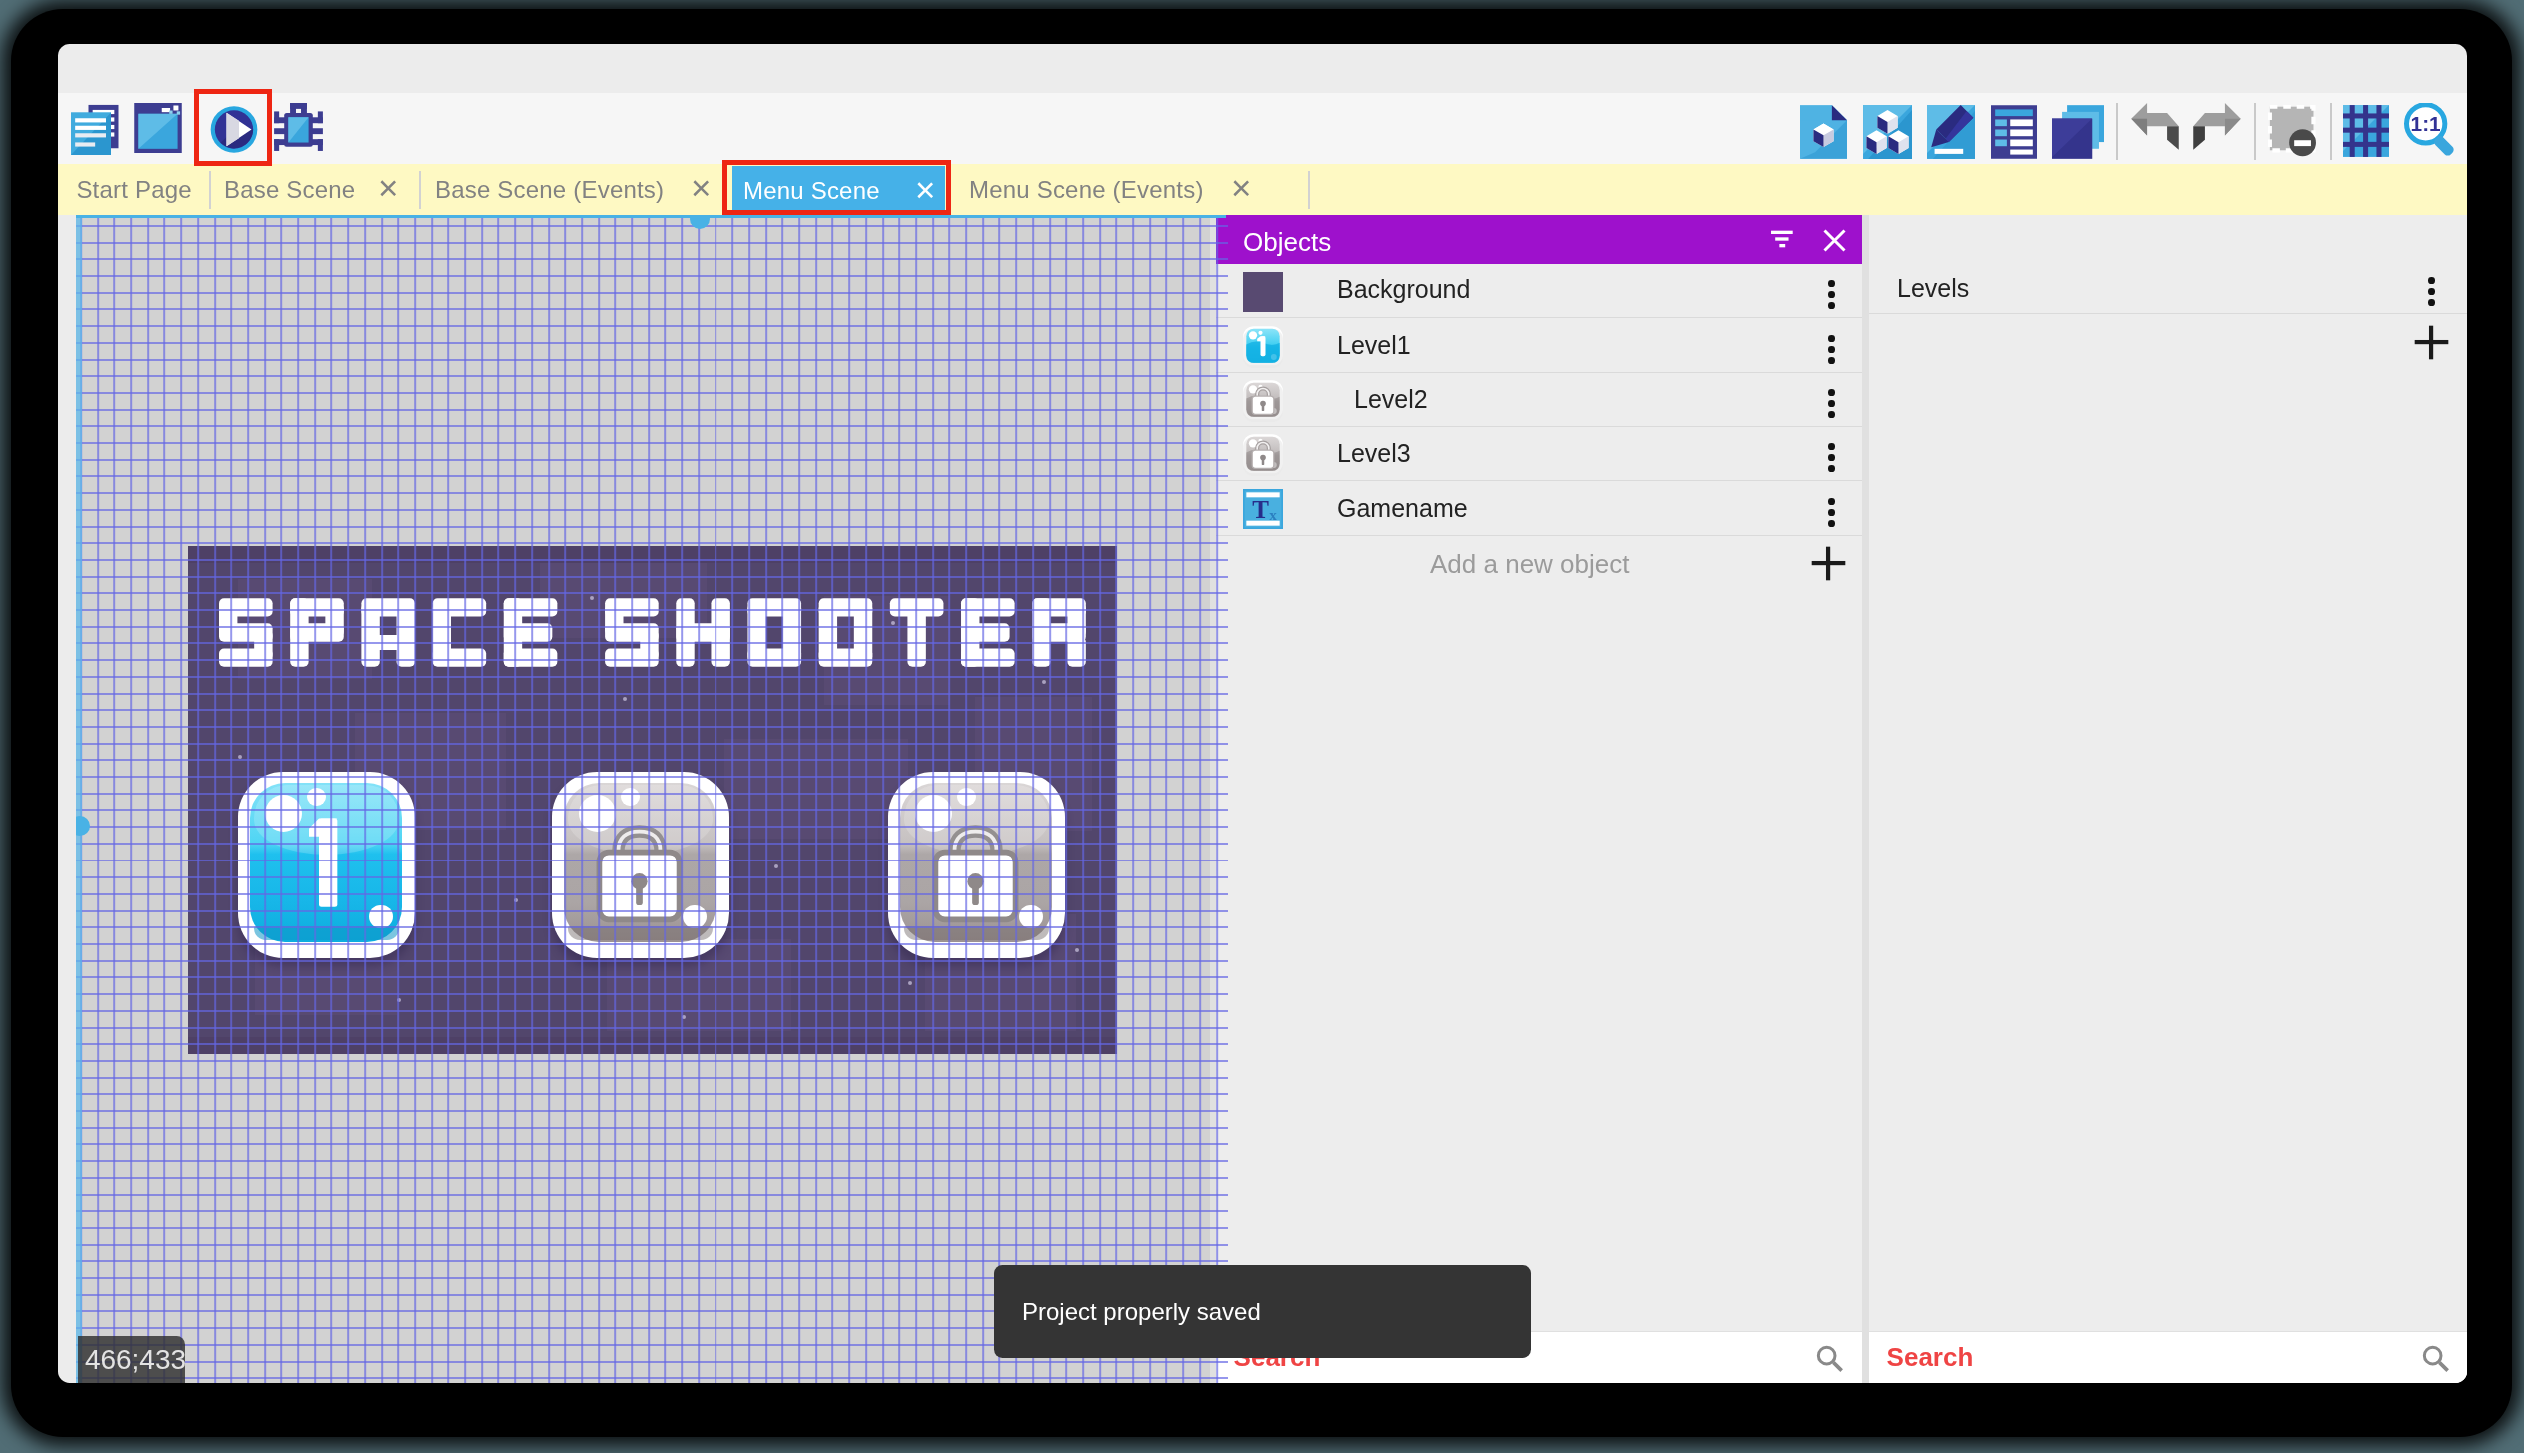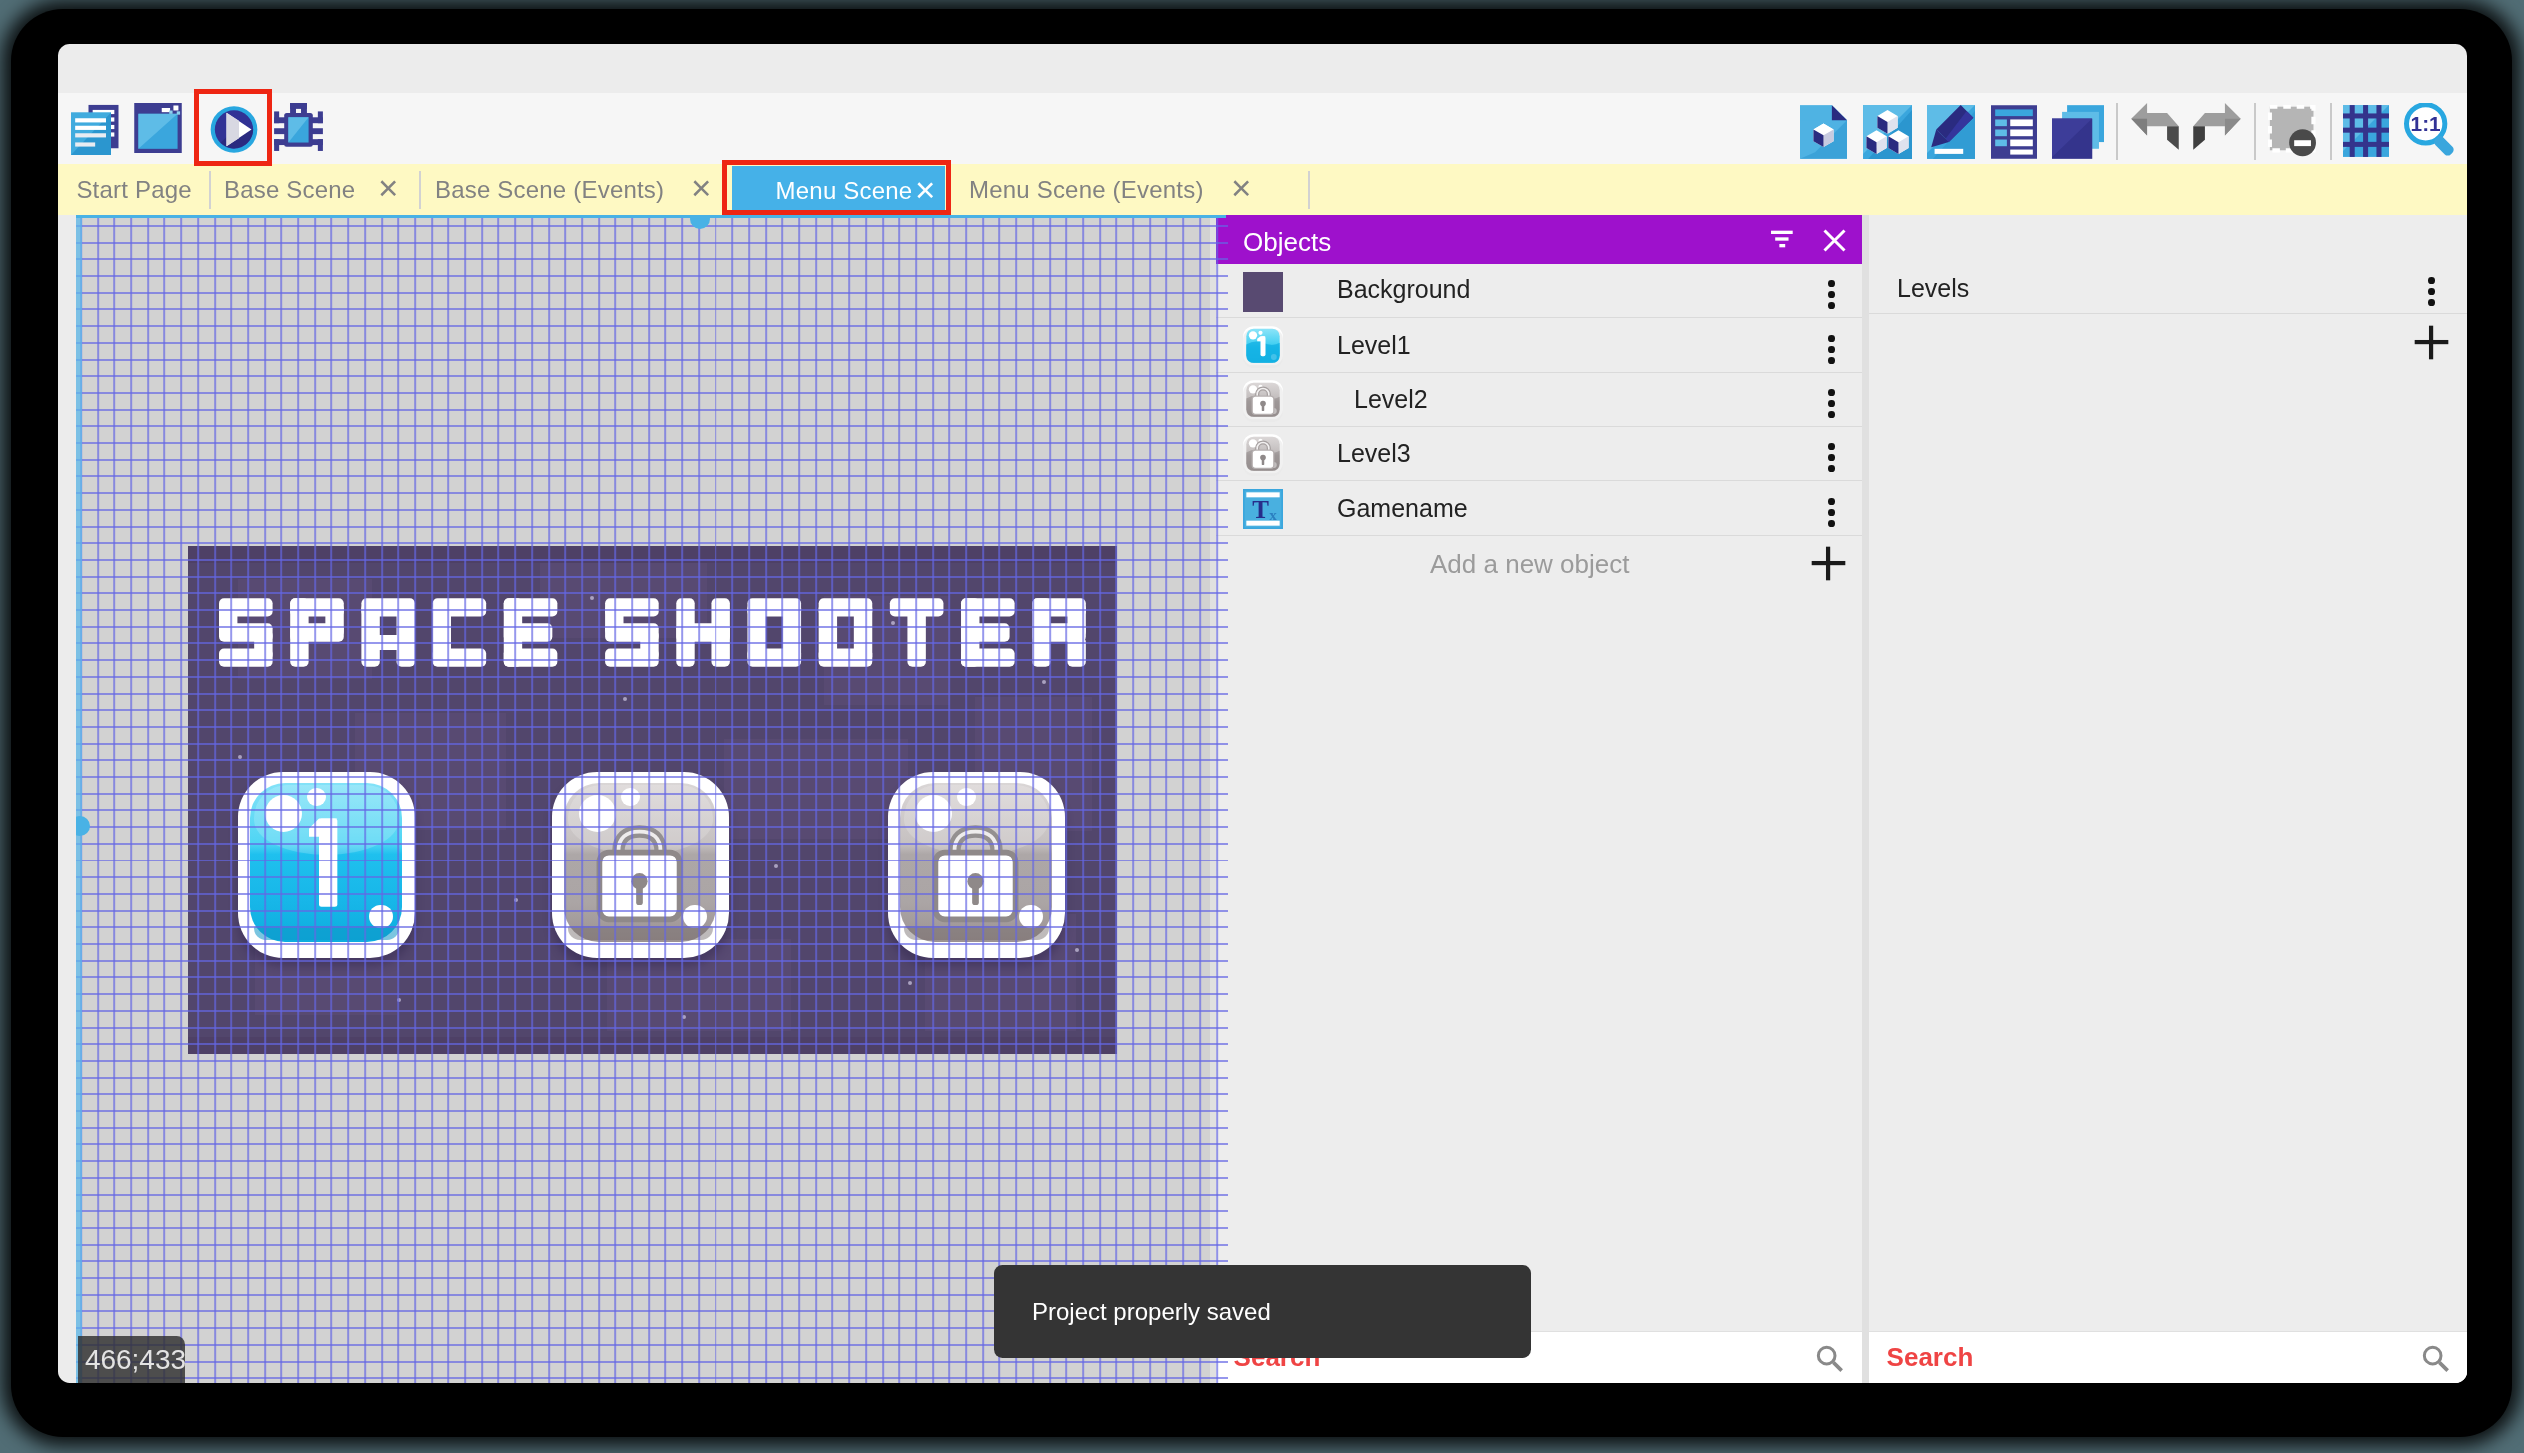--- a/index.html
+++ b/index.html
@@ -20,21 +20,21 @@
 #toolbar { position:absolute; left:0; top:49px; width:100%; height:71px; background:#f6f6f6; }
 .ticon { position:absolute; top:11.7px; }
 .vsep { position:absolute; top:10px; width:1.7px; height:57px; background:#c9c9c9; }
 .redbox { position:absolute; border:5.9px solid #ee2613; z-index:50; }
 
 #tabbar { position:absolute; left:0; top:120px; width:100%; height:51px; background:#fef9c3; }
 .tab { position:absolute; top:0; height:51px; line-height:51px; font-size:24px; letter-spacing:0.2px; color:#828282; }
 .tabx { position:absolute; top:0; height:51px; line-height:47px; font-size:35px; color:#828282; }
 .tabsep { position:absolute; top:6.7px; width:1.7px; height:38px; background:#d2d2d2; }
 #activetab { position:absolute; left:674px; top:1.7px; width:213px; height:49px;
-  background:#45b1e8; color:#fff; font-size:24px; letter-spacing:0.2px; line-height:49px;text-align:center; }
+  background:#45b1e8; color:#fff; font-size:24px; letter-spacing:0.2px; line-height:49px; }
 
 #canvas { position:absolute; left:1.7px; top:171px; width:1152px; height:1169px;
   background:#d2d2d2; overflow:hidden;margin-left:16px; }
 #grid { position:absolute; left:0; top:0; width:100%; height:100%;
   background-image:
     repeating-linear-gradient(to right, rgba(100,102,228,0.68) 0 1.9px, transparent 1.9px 16.7px),
     repeating-linear-gradient(to bottom, rgba(100,102,228,0.68) 0 1.9px, transparent 1.9px 16.7px);
   background-position:4.2px 10px; z-index:5; }
 #selL { position:absolute; left:0; top:0; width:5.9px; height:100%; background:rgba(93,186,235,0.75); z-index:6; }
 #selT { position:absolute; left:0; top:0; width:1150px; height:3.3px; background:#49b2e5; z-index:6; }
@@ -63,21 +63,21 @@
   color:#fff; font-size:26px; line-height:55px; }
 .prow { position:absolute; left:0; width:100%; border-bottom:1.7px solid #dadada; }
 .rowtxt { position:absolute; font-size:25px; color:#222; }
 .dots3 { position:absolute; width:6.7px; }
 .dots3 span { position:absolute; left:0; width:6.7px; height:6.7px; border-radius:50%; background:#111; }
 .searchrow { position:absolute; left:0; bottom:0; width:100%; height:52px; background:#fff;
   border-top:1.7px solid #e0e0e0; font-size:26px; color:#ef4444; line-height:50px;font-weight:bold; }
 
 #toast { position:absolute; left:936px; top:1221px; width:537px; height:93px;
   background:#343434; border-radius:8.4px; color:#fff; font-size:24px; line-height:93px;
-  padding-left:38px; z-index:40; }
+  padding-left:28px; z-index:40; }
 
 #status { position:absolute; left:2.5px; bottom:0; width:107px; height:48px; background:rgba(47,47,47,0.82);
   border-radius:0 8.4px 0 0; color:#e3e3e3; font-size:28px; line-height:47px; padding-left:6.7px; z-index:30; }
 </style>
 </head>
 <body>
 <svg width="0" height="0" style="position:absolute">
   <defs>
     <linearGradient id="bgrad" x1="0" y1="0" x2="0" y2="1">
       <stop offset="0" stop-color="#8ce4f8"></stop>

